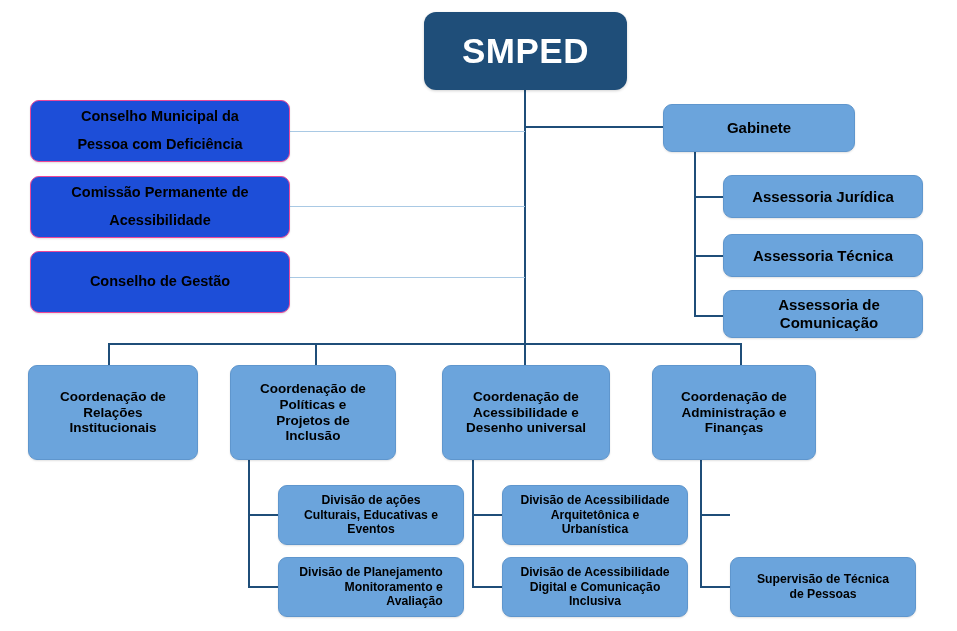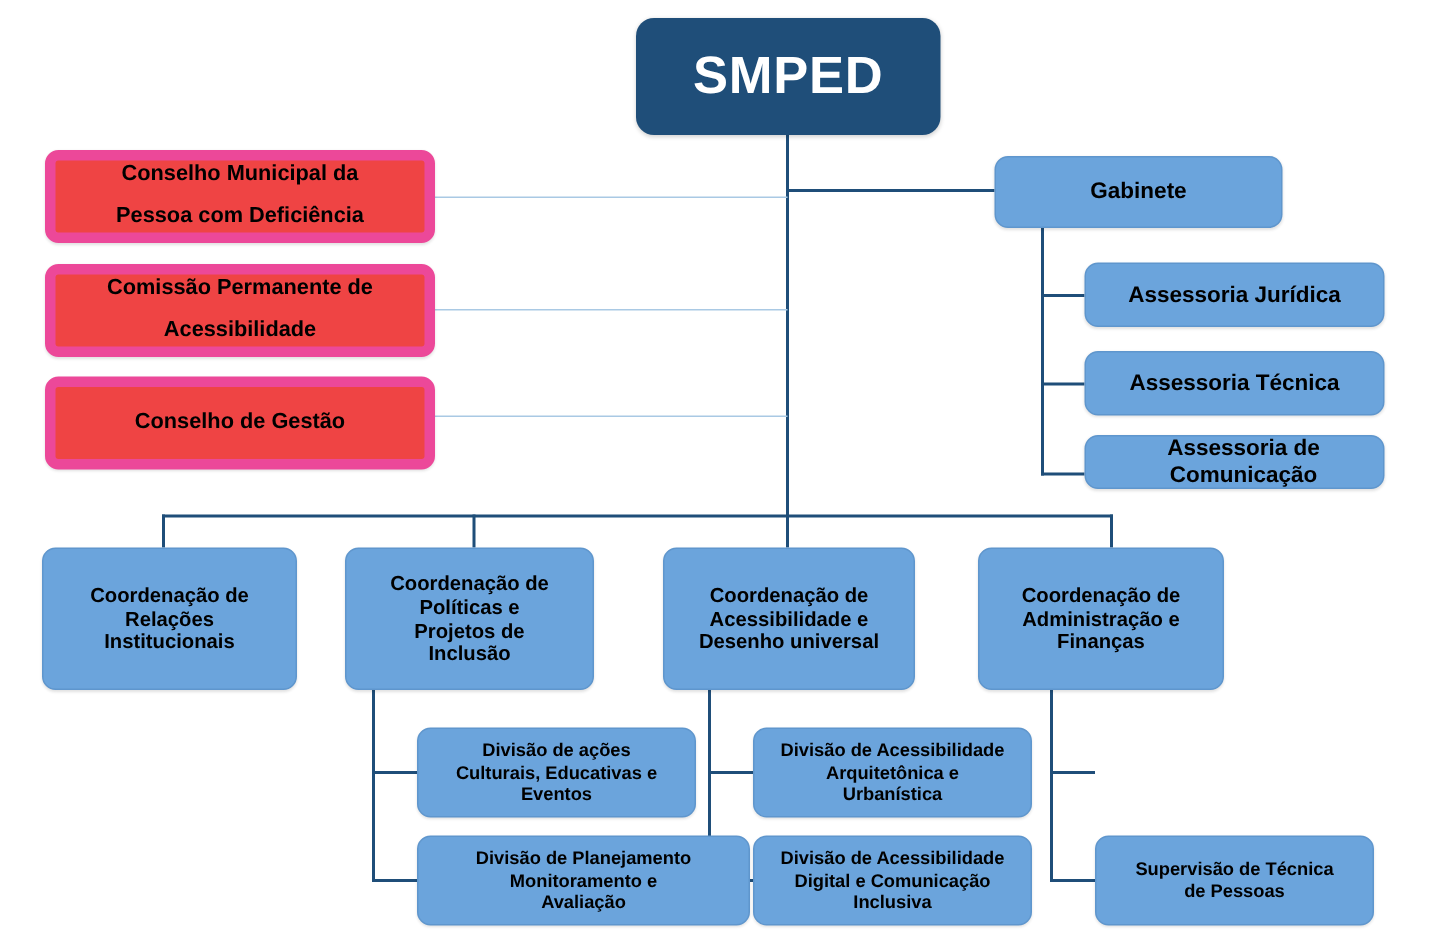--- a/index.html
+++ b/index.html
@@ -43,23 +43,23 @@
     font-size: 35px;
     font-weight: bold;
     letter-spacing: 0.5px;
     border-radius: 12px;
     border: none;
     box-shadow: 0 1px 3px rgba(0,0,0,0.18);
   }
 
   
   .node.light {
-    background: #ef4444;
+    background: #1d4ed8;
     font-size: 14.5px;
-    border: 7px solid #ec4899;
+    border: 1px solid #ec4899;
     line-height: 1.9;
   }
 
   
   .node.medium {
     background: #6BA4DC;
     font-size: 15px;
     border: 1px solid #5f96cd;
   }
   .node.medium.small-text { font-size: 13.5px; }
@@ -138,21 +138,21 @@
   </div>
 
   <div class="node medium" style="left:723px; top:175px; width:200px; height:43px;">
     <span>Assessoria Jurídica</span>
   </div>
 
   <div class="node medium" style="left:723px; top:234px; width:200px; height:43px;">
     <span>Assessoria Técnica</span>
   </div>
 
-  <div class="node medium" style="left:723px; top:290px; width:200px; height:36px;padding-left:18px;">
+  <div class="node medium" style="left:723px; top:290px; width:200px; height:48px;padding-left:18px;">
     <span>Assessoria de
 Comunicação</span>
   </div>
 
   <div class="node medium small-text" style="left:28px; top:365px; width:170px; height:95px;">
     <span>Coordenação de
 Relações
 Institucionais</span>
   </div>
 
@@ -174,21 +174,21 @@
 Administração e
 Finanças</span>
   </div>
 
   <div class="node medium tiny-text" style="left:278px; top:485px; width:186px; height:60px;">
     <span>Divisão de ações
 Culturais, Educativas e
 Eventos</span>
   </div>
 
-  <div class="node medium tiny-text" style="left:278px; top:557px; width:222px; height:60px;">
+  <div class="node medium tiny-text" style="left:278px; top:557px; width:186px; height:60px;text-align:right;">
     <span>Divisão de Planejamento
 Monitoramento e
 Avaliação</span>
   </div>
 
   <div class="node medium tiny-text" style="left:502px; top:485px; width:186px; height:60px;">
     <span>Divisão de Acessibilidade
 Arquitetônica e
 Urbanística</span>
   </div>

